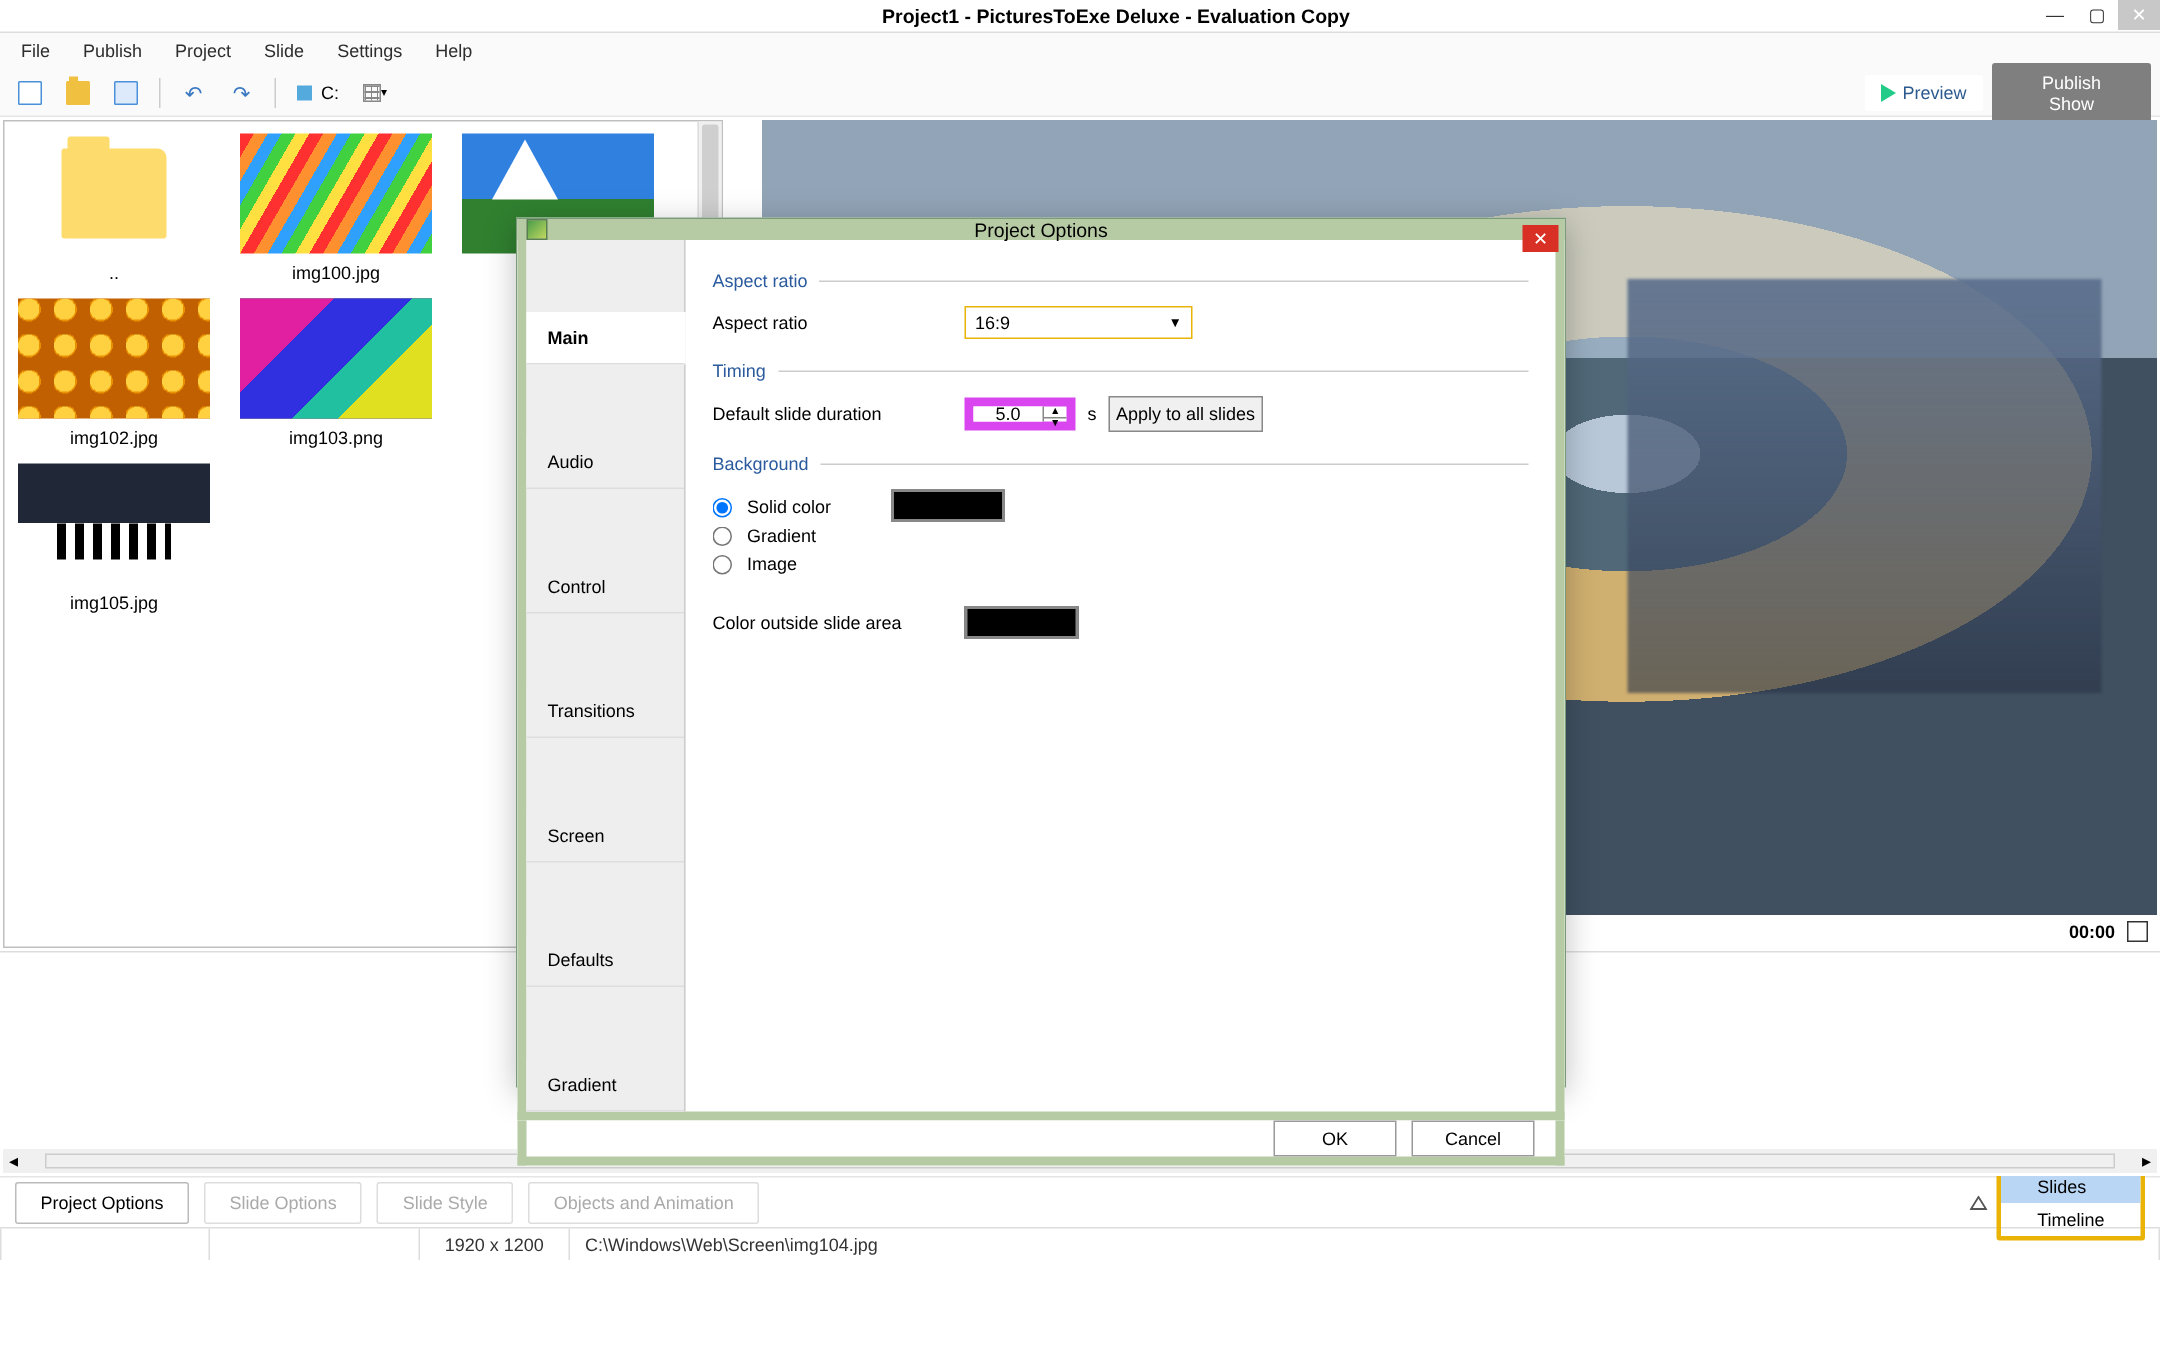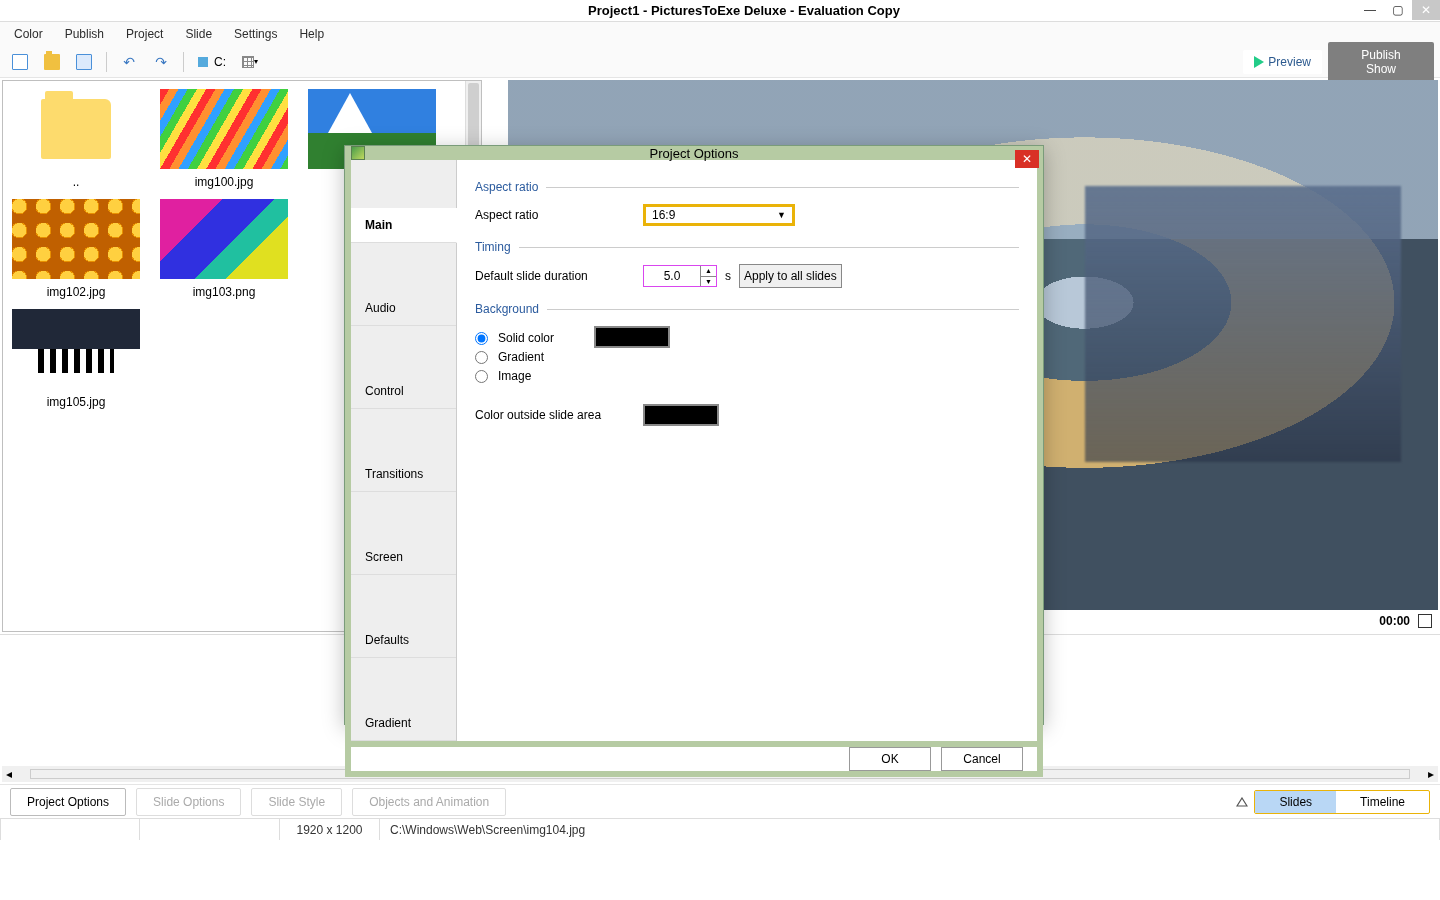--- a/index.html
+++ b/index.html
@@ -47,21 +47,21 @@
 .slides-area { height: 150px; border-top: 1px solid #ddd; background: #fff; position: relative; }
 .placeholder-text { position: absolute; left: 50%; top: 50%; transform: translate(-50%, -50%); color: #888; }
 .slides-scroll { position: absolute; bottom: 2px; left: 2px; right: 2px; height: 16px; background: #f0f0f0; display:flex; align-items:center; }
 .slides-scroll .bar { flex:1; height:10px; margin:0 14px; border:1px solid #ccc; }
 
 
 .bottom-bar { height: 34px; display: flex; align-items: center; padding: 0 10px; gap: 10px; border-top: 1px solid #e5e5e5; }
 .btm-btn { padding: 6px 16px; border: 1px solid #bbb; background: #fff; border-radius: 2px; }
 .btm-btn.disabled { color: #aaa; border-color: #ddd; }
 .btm-right { margin-left: auto; display: flex; align-items: center; gap: 6px; }
-.view-toggle { display: flex; border: 1px solid #eab308; border-radius: 2px; overflow: hidden; }
+.view-toggle { display: flex; border: 3px solid #eab308; border-radius: 2px; overflow: hidden; flex-direction: column; }
 .view-toggle div { padding: 4px 24px; }
 .view-toggle .active { background: #b9d7f5; }
 .tri-icon { width: 12px; height: 10px; }
 
 
 .statusbar { height: 22px; border-top: 1px solid #ddd; display: flex; align-items: flex-end; font-size: 11px; color: #333; }
 .status-cell { padding: 0 10px; border-right: 1px solid #ddd; height: 100%; display:flex; align-items:center; }
 .status-cell.first { border-left: 1px solid #ddd; width: 140px; }
 
 
@@ -72,23 +72,23 @@
 .dialog-body { flex: 1; display: flex; background: #fff; border: 6px solid #b6cba3; border-top: none; }
 .dialog-tabs { width: 106px; background: #eee; display: flex; flex-direction: column; border-right: 1px solid #ccc; }
 .dtab { padding: 10px 14px; border-bottom: 1px solid #ddd; background: #eee; margin-top: 48px; }
 .dtab.active { background: #fff; font-weight: 600; border-right: 1px solid #fff; margin-right: -1px; position: relative; z-index: 1; }
 .dialog-content { flex: 1; padding: 14px 18px; }
 .section-title { color: #2b5b9e; margin: 6px 0 10px; }
 .section-title.with-line { display: flex; align-items: center; gap: 8px; }
 .section-title.with-line::after { content:""; flex:1; height:1px; background:#ccc; }
 .form-row { display: flex; align-items: center; margin: 6px 0 14px; }
 .form-label { width: 168px; }
-.combo { width: 152px; height: 22px; border: 3px solid #eab308; display: flex; align-items: center; padding: 0 6px; justify-content: space-between; background: #fff; }
+.combo { width: 152px; height: 22px; border: 1px solid #eab308; display: flex; align-items: center; padding: 0 6px; justify-content: space-between; background: #fff; }
 .combo .arrow { font-size: 9px; }
-.spinner { width: 74px; height: 22px; border: 1px solid #d946ef; display: flex; }
+.spinner { width: 74px; height: 22px; border: 6px solid #d946ef; display: flex; }
 .spinner input { flex:1; border:none; text-align:center; width: 40px; }
 .spin-btns { width: 16px; display:flex; flex-direction:column; border-left:1px solid #888; }
 .spin-btns div { flex:1; display:flex; align-items:center; justify-content:center; font-size:7px; border-bottom:1px solid #888; }
 .spin-btns div:last-child { border-bottom:none; }
 .unit { margin: 0 8px; }
 .apply-btn { padding: 4px 4px; border: 1px solid #888; background: #f0f0f0; }
 .radio-row { display: flex; align-items: center; margin: 5px 0; gap: 6px; }
 .radio-row input[type=radio] { margin-right: 4px; }
 .color-swatch { width: 76px; height: 22px; border: 2px solid #888; background: #000; margin-left: 0; }
 .dialog-buttons { border: 6px solid #b6cba3; border-top: none; height: 48px; display:flex; align-items:center; justify-content:flex-end; gap:10px; padding: 0 14px; background:#fff; }
@@ -127,21 +127,21 @@
 <div class="titlebar">
   <span class="titlebar-title">Project1 - PicturesToExe Deluxe - Evaluation Copy</span>
   <div class="window-controls">
     <div class="win-btn">—</div>
     <div class="win-btn">▢</div>
     <div class="win-btn close">✕</div>
   </div>
 </div>
 
 <div class="menubar">
-  <div class="menu-item">Color</div>
+  <div class="menu-item">File</div>
   <div class="menu-item">Publish</div>
   <div class="menu-item">Project</div>
   <div class="menu-item">Slide</div>
   <div class="menu-item">Settings</div>
   <div class="menu-item">Help</div>
 </div>
 
 <div class="toolbar">
   <div class="tool-btn">
       <span class="ico ico-new"></span>

